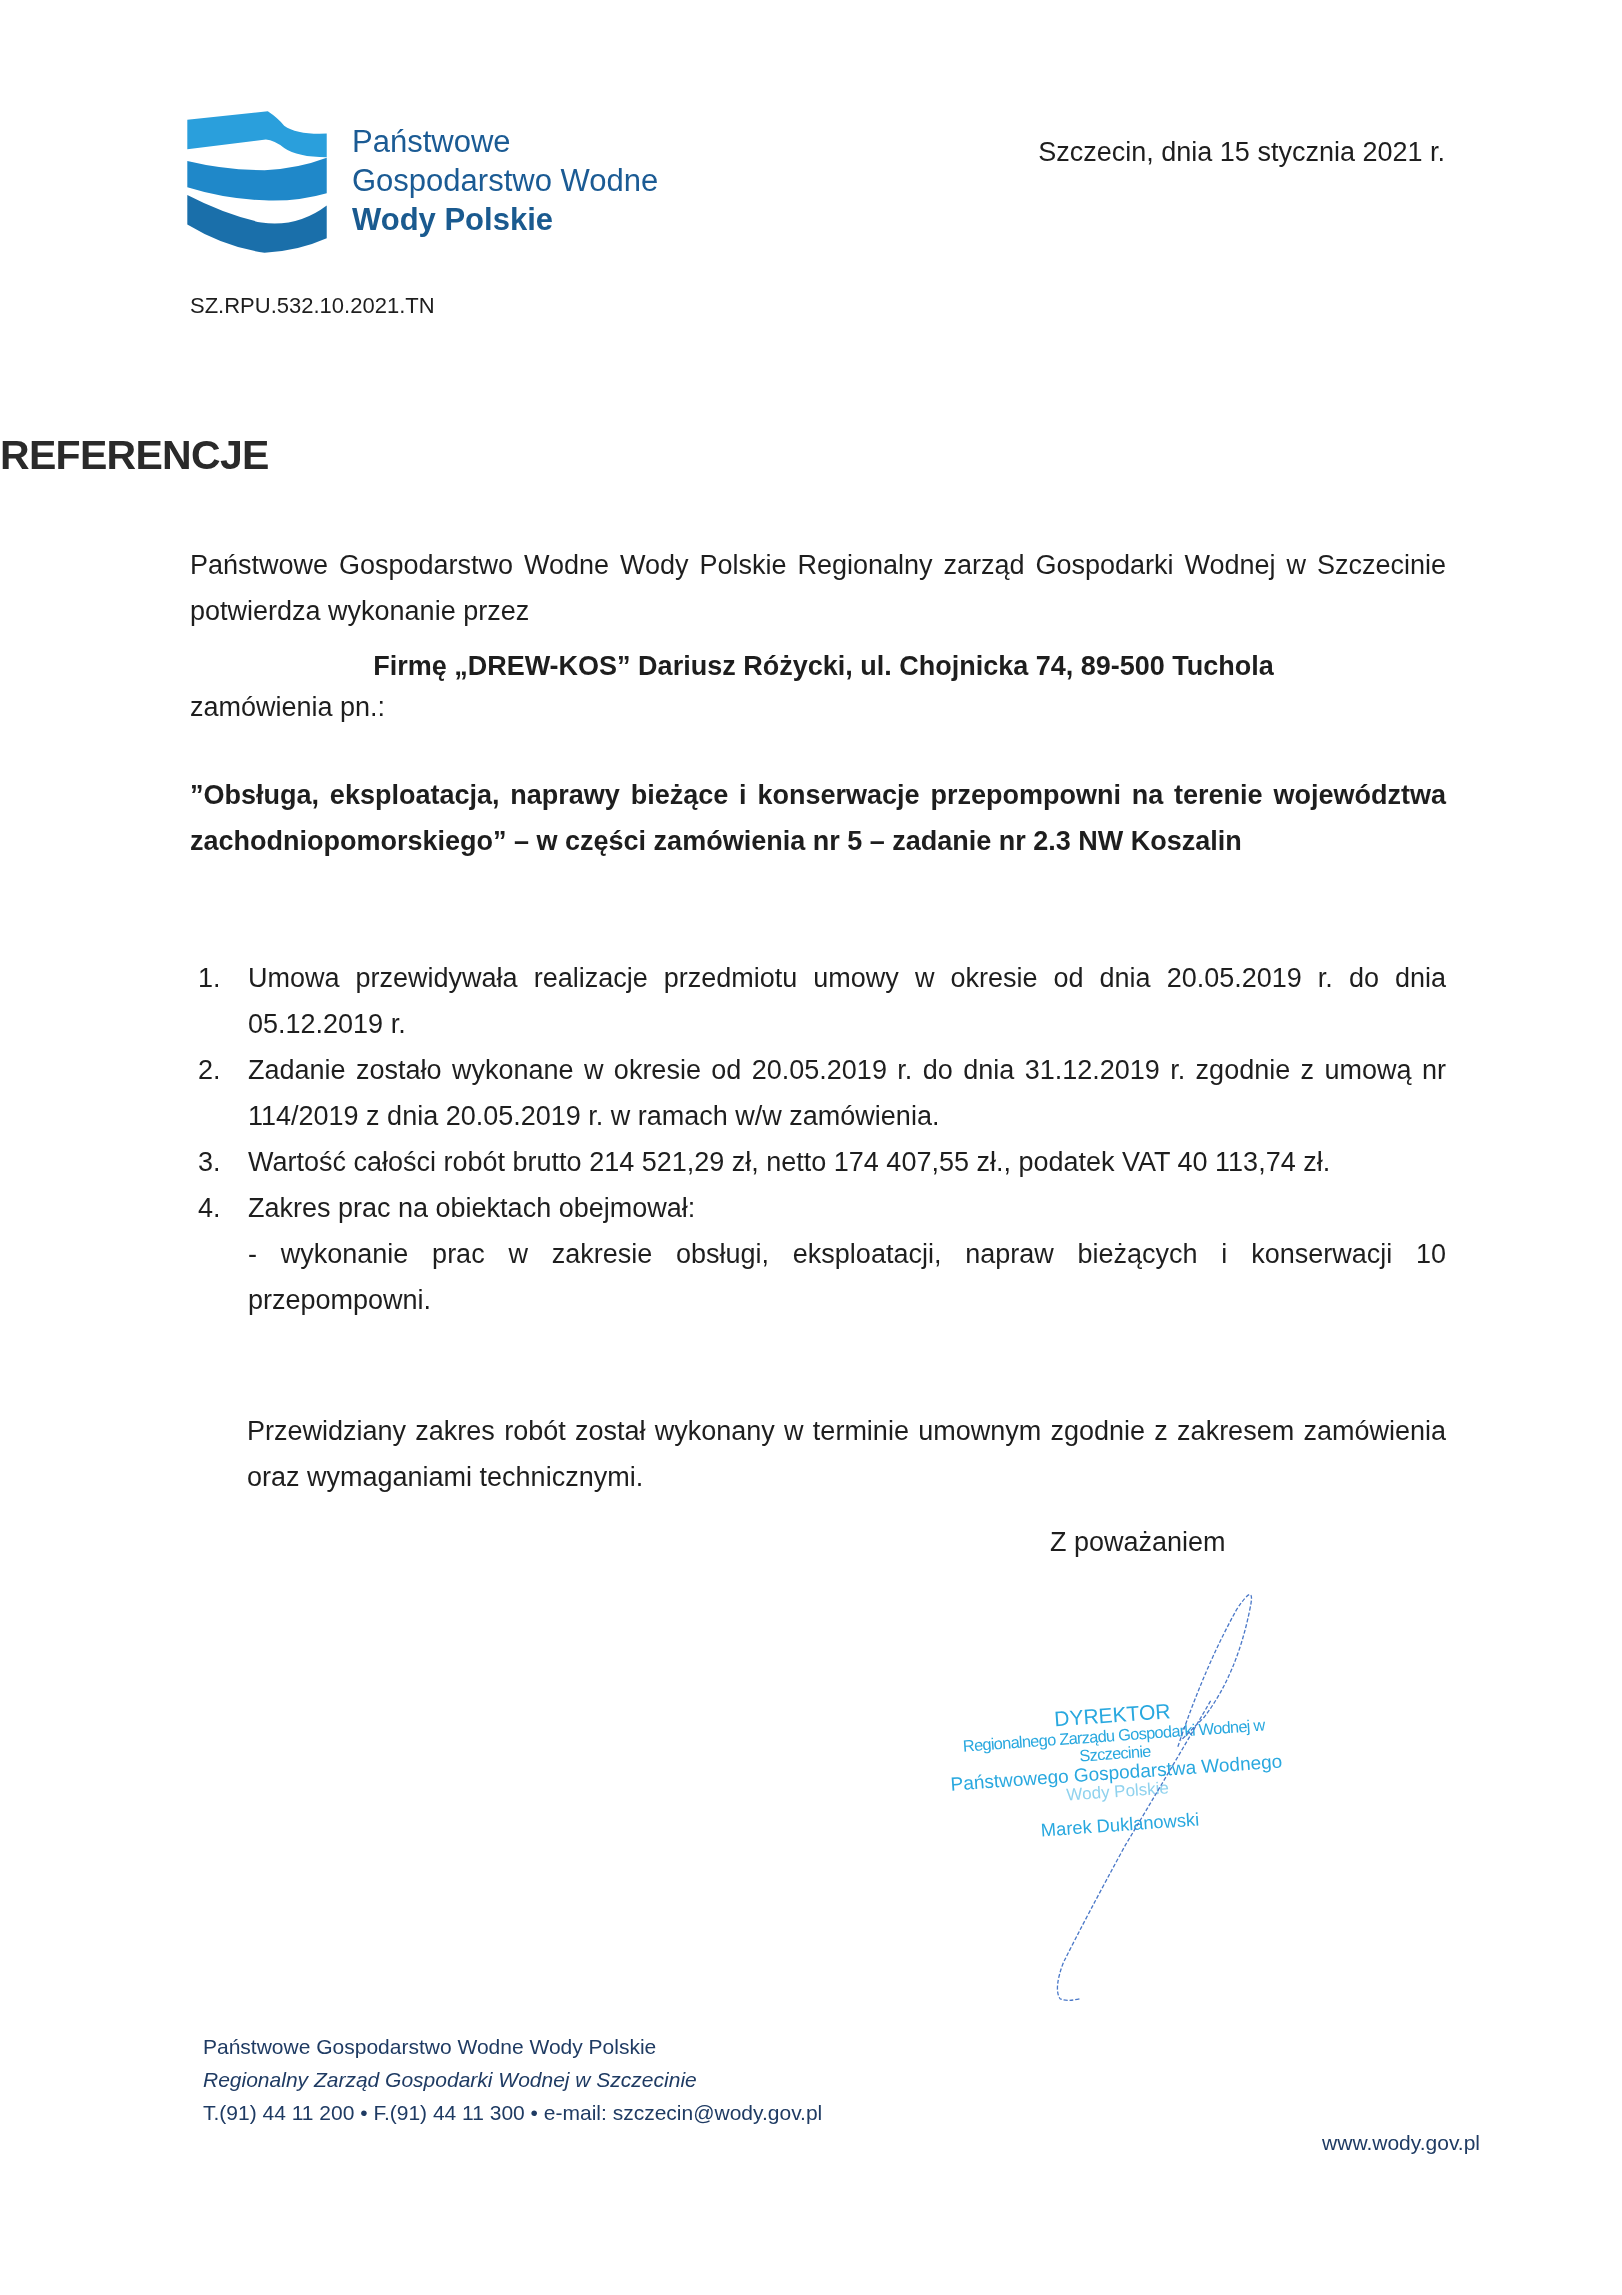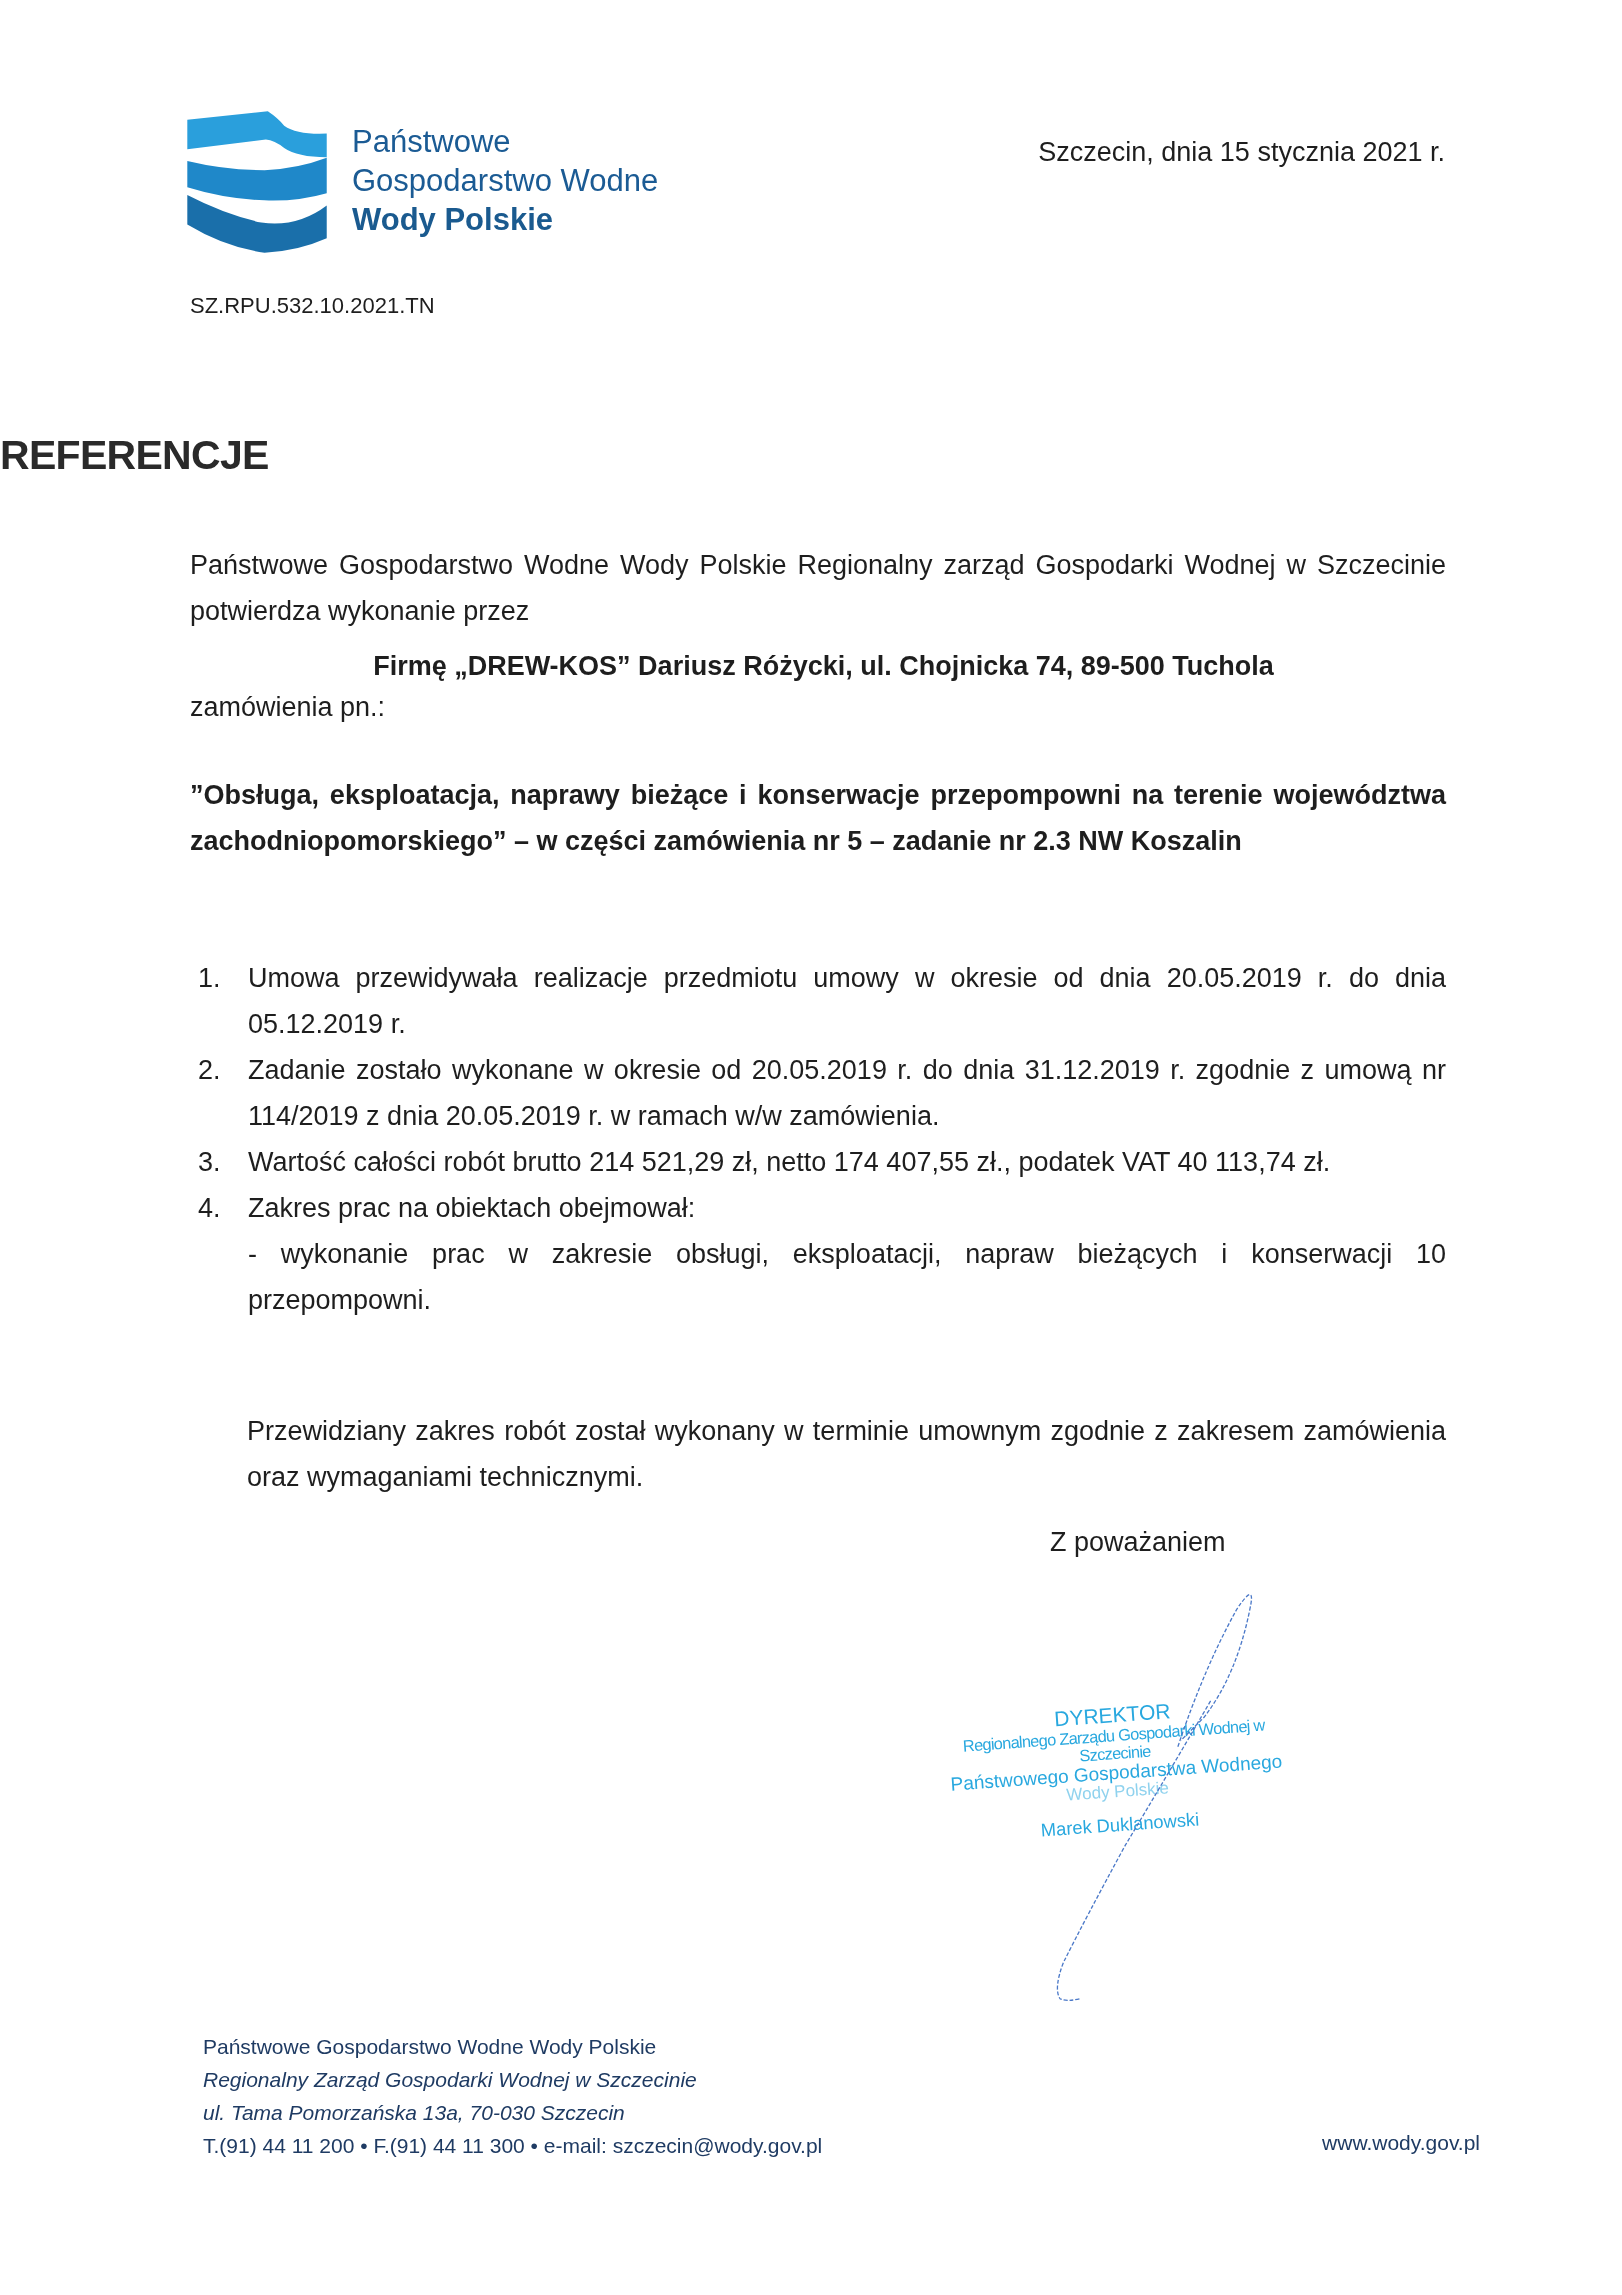--- a/index.html
+++ b/index.html
@@ -108,17 +108,16 @@
     <div class="s5">Marek Duklanowski</div>
   </div>
   <svg class="signature-svg" viewBox="0 0 600 660">
     <path d="M380 270 Q420 150 470 60 Q500 15 490 60 Q470 160 420 225 Q395 250 385 260 M430 200 Q360 320 300 420 Q240 530 205 600 Q190 640 200 655 Q210 660 230 655" fill="none" stroke="#4a78c8" stroke-width="2" stroke-dasharray="6 3"></path>
   </svg>
 </div>
 
 <div class="footer">
   <div>Państwowe Gospodarstwo Wodne Wody Polskie</div>
   <div class="it">Regionalny Zarząd Gospodarki Wodnej w Szczecinie</div>
-  <div class="it">ul. Tama Pomorzańska 13a, 70-030 Szczecin</div>
   <div>T.(91) 44 11 200 • F.(91) 44 11 300  • e-mail: szczecin@wody.gov.pl</div>
 </div>
 <div class="footer-web">www.wody.gov.pl</div>
 
 
 </body></html>

